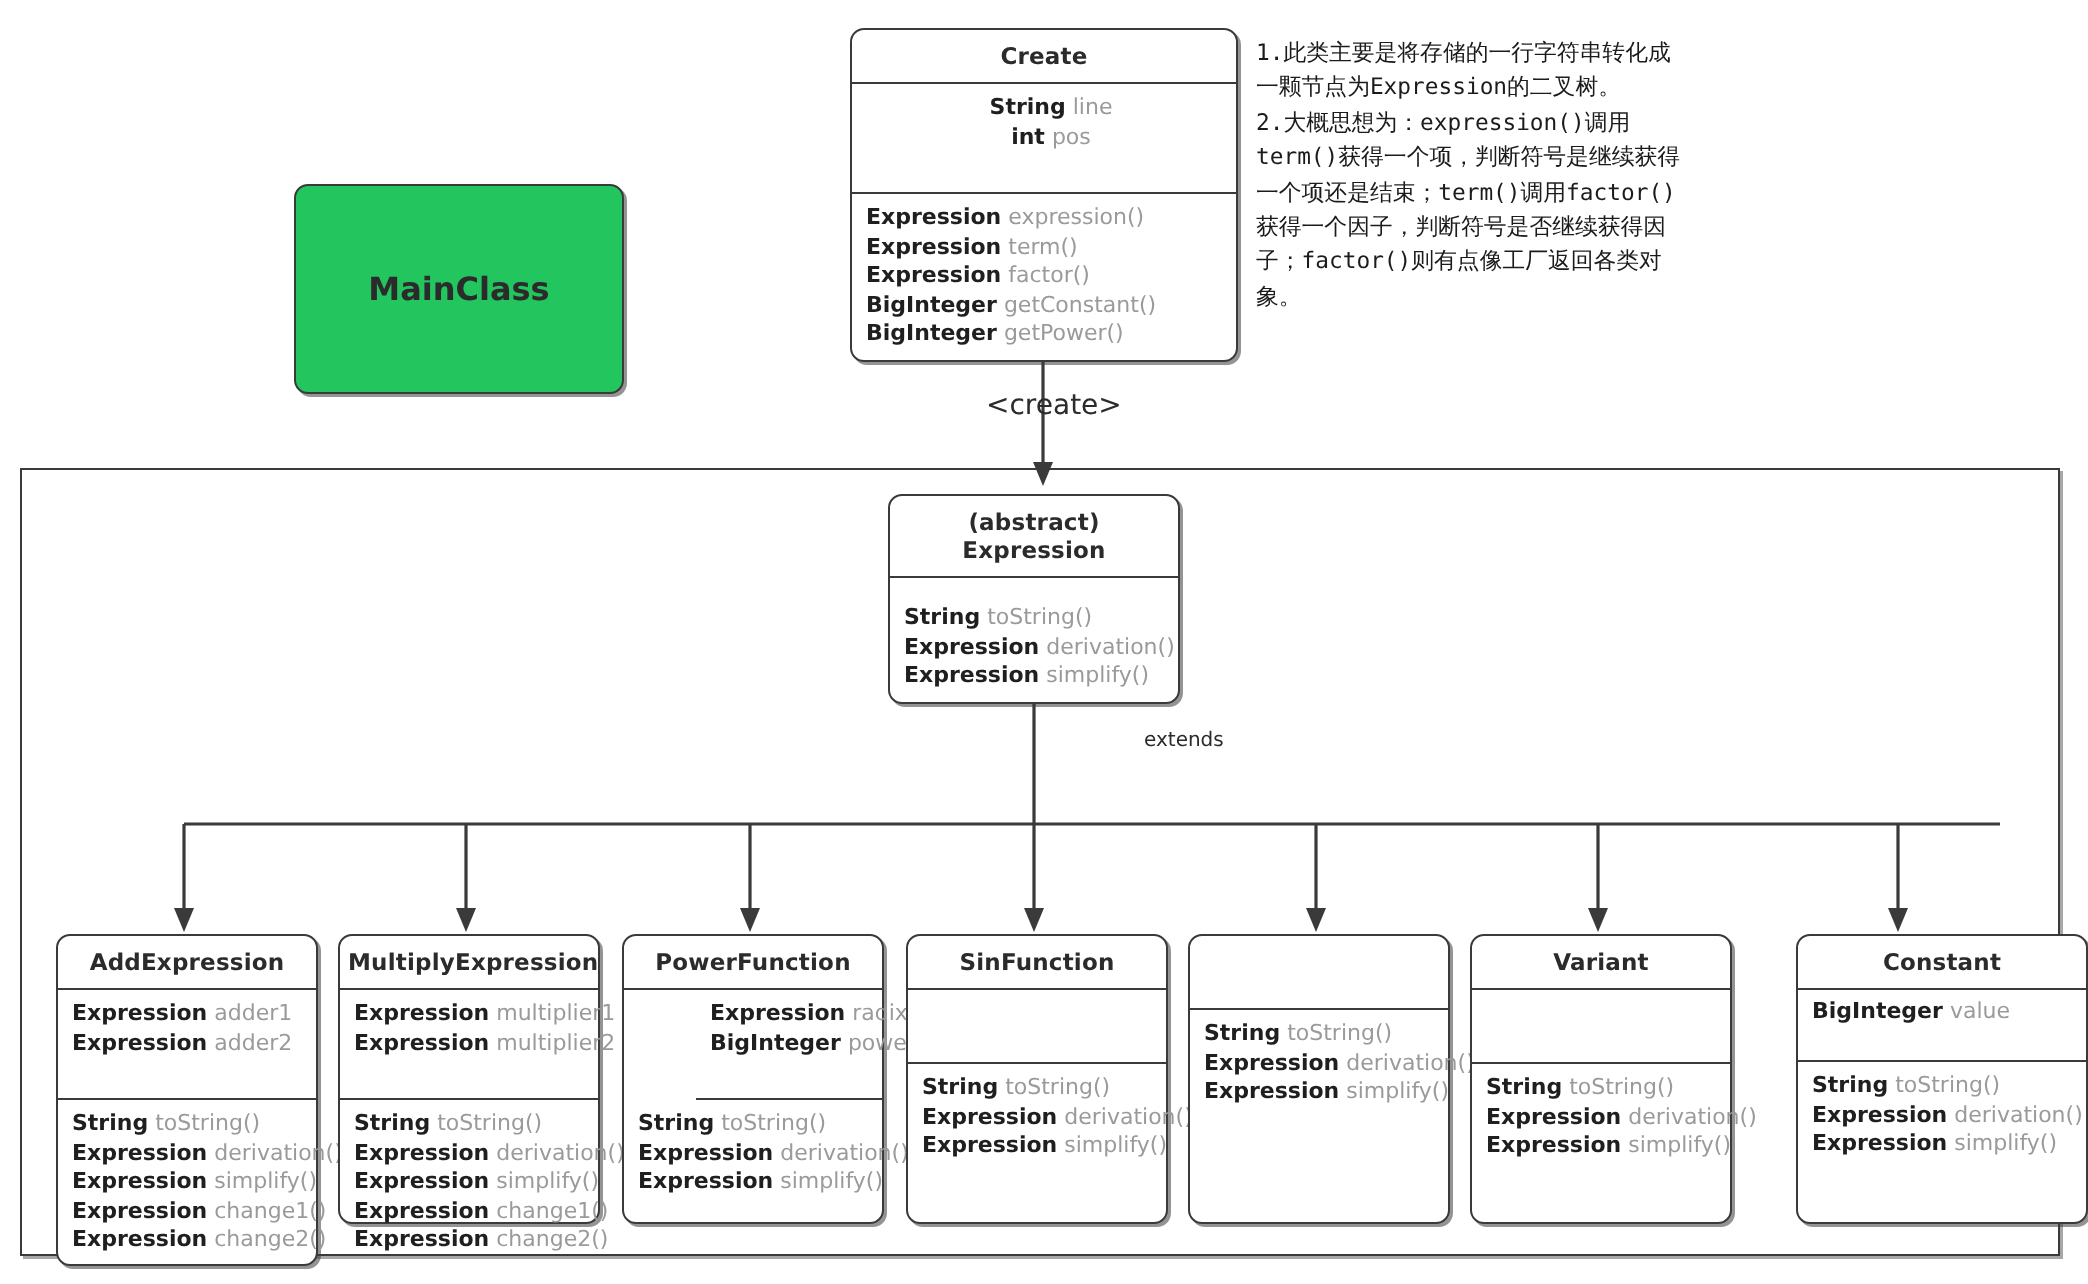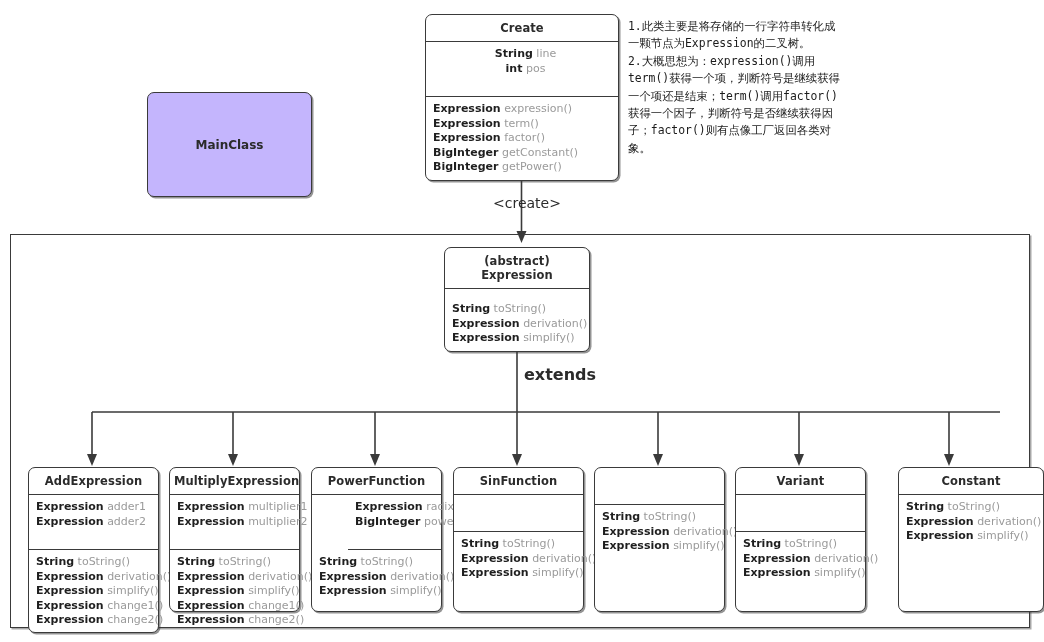--- a/index.html
+++ b/index.html
@@ -43,26 +43,26 @@
   }
   .member b{
     color:#1f1f1f;
     font-weight:bold;
   }
 
   
   .plain-box{
     position:absolute;
     box-sizing:border-box;
-    background:#c4b5fd;
+    background:#22c55e;
     border:1.6px solid #3a3a3a;
     border-radius:7px;
     box-shadow:1.5px 1.5px 0 rgba(60,60,60,0.55);
     display:flex;align-items:center;justify-content:center;
-    font-weight:bold;font-size:12px;color:#2b2b2b;
+    font-weight:bold;font-size:16px;color:#2b2b2b;
   }
 
   
   .package{
     position:absolute;
     box-sizing:border-box;
     border:1.6px solid #3a3a3a;
     background:transparent;
     box-shadow:1.5px 1.5px 0 rgba(60,60,60,0.45);
   }
@@ -78,21 +78,21 @@
     width:215px;
   }
 
   
   .edge-label{
     position:absolute;
     font-size:14px;
     color:#2b2b2b;
     white-space:nowrap;
   }
-  .edge-label.bold{font-weight:bold;font-size:16px;}
+  .edge-label.bold{font-weight:normal;font-size:10px;margin-left:48px;}
 
   svg.links{position:absolute;left:0;top:0;width:1044px;height:642px;pointer-events:none;}
   .ln{stroke:#3a3a3a;stroke-width:1.6;fill:none;}
   .ah{fill:#3a3a3a;}
 </style>
 </head>
 <body>
 
 <div class="canvas">
 
@@ -225,20 +225,23 @@
     <div class="uml-section" style="height:26px;"></div>
     <div class="uml-section last">
       <div class="member"><b>String</b> <span>toString()</span></div>
       <div class="member"><b>Expression</b> <span>derivation()</span></div>
       <div class="member"><b>Expression</b> <span>simplify()</span></div>
     </div>
   </div>
 
   <div class="uml-box" style="left:876px;top:467px;width:146px;height:145px;margin-left:22px;">
     <div class="uml-title">Constant</div>
+    <div class="uml-section" style="height:26px;padding-top:4px;">
+      <div class="member"><b>BigInteger</b> <span>value</span></div>
+    </div>
     <div class="uml-section last">
       <div class="member"><b>String</b> <span>toString()</span></div>
       <div class="member"><b>Expression</b> <span>derivation()</span></div>
       <div class="member"><b>Expression</b> <span>simplify()</span></div>
     </div>
   </div>
 
 </div>
 
 </body></html>

